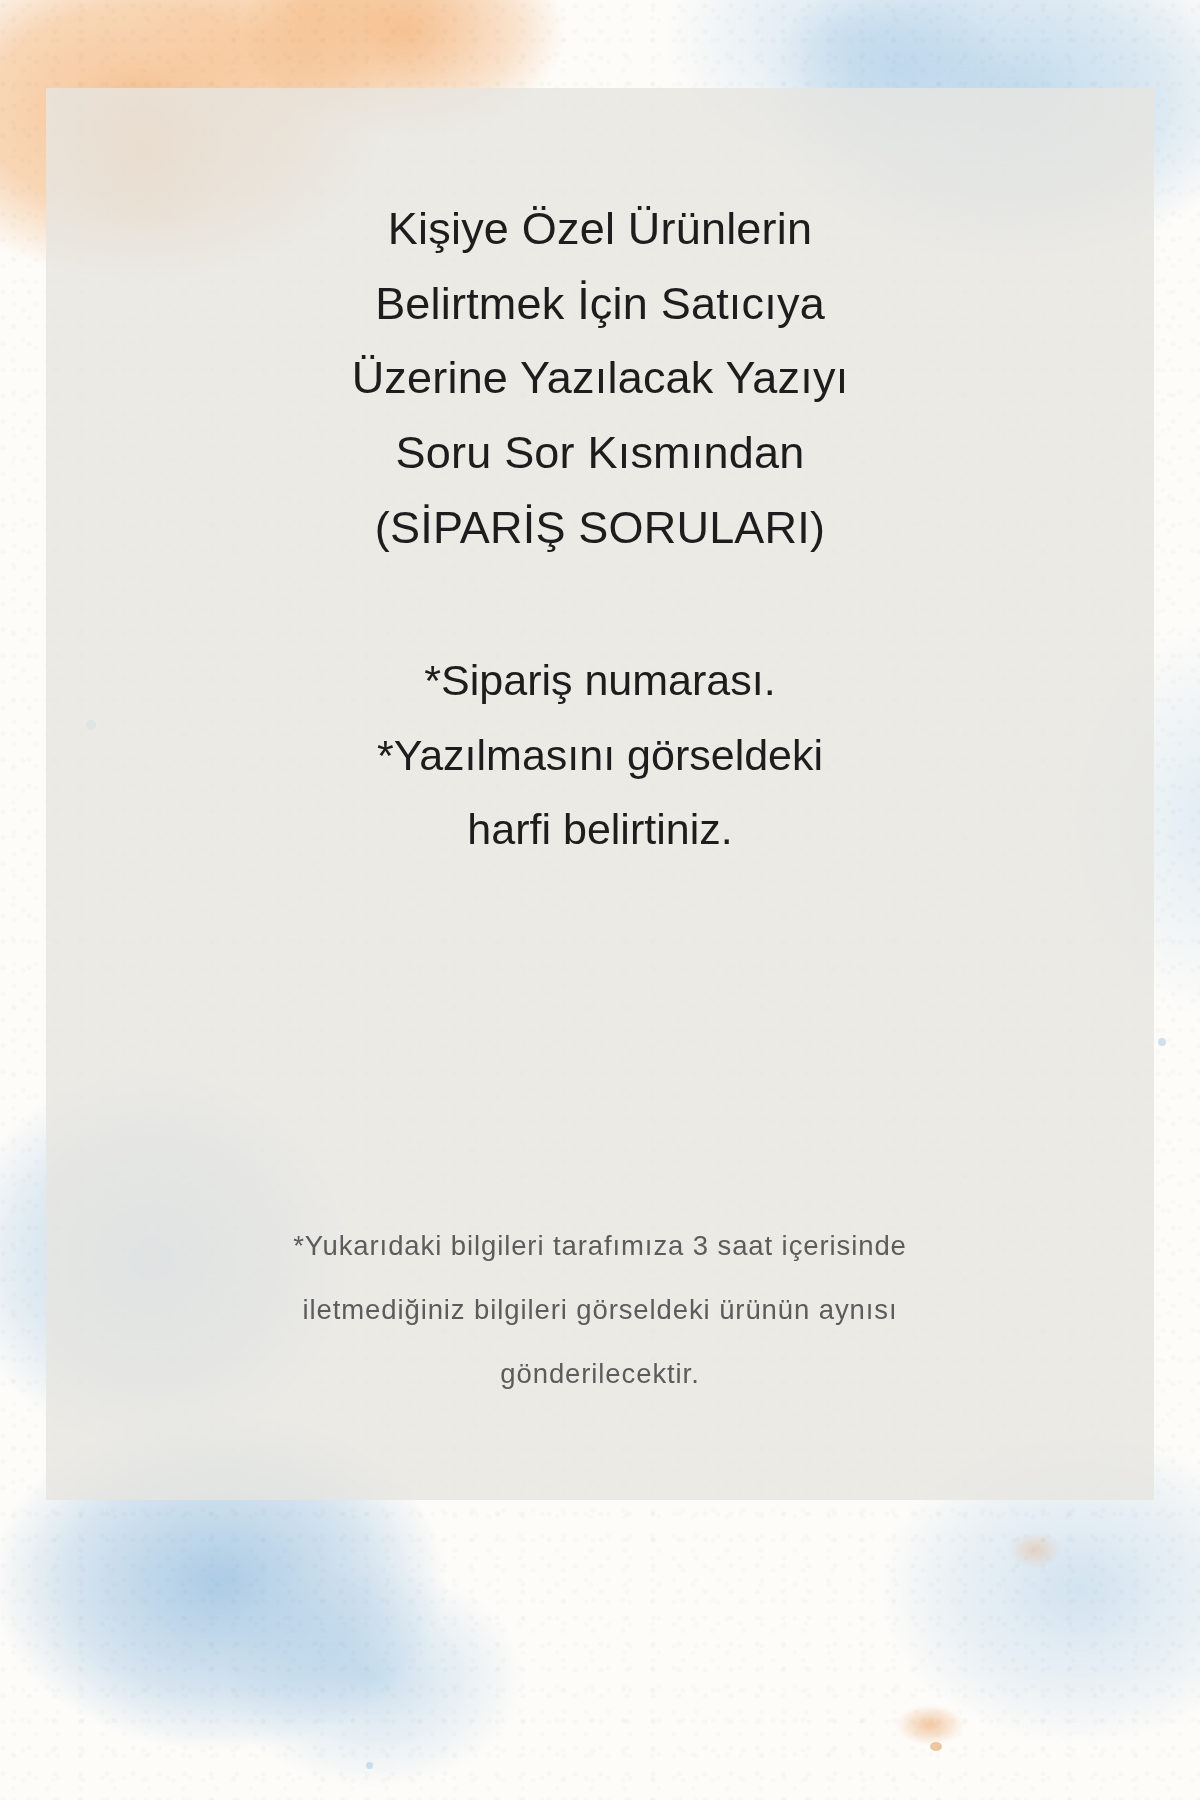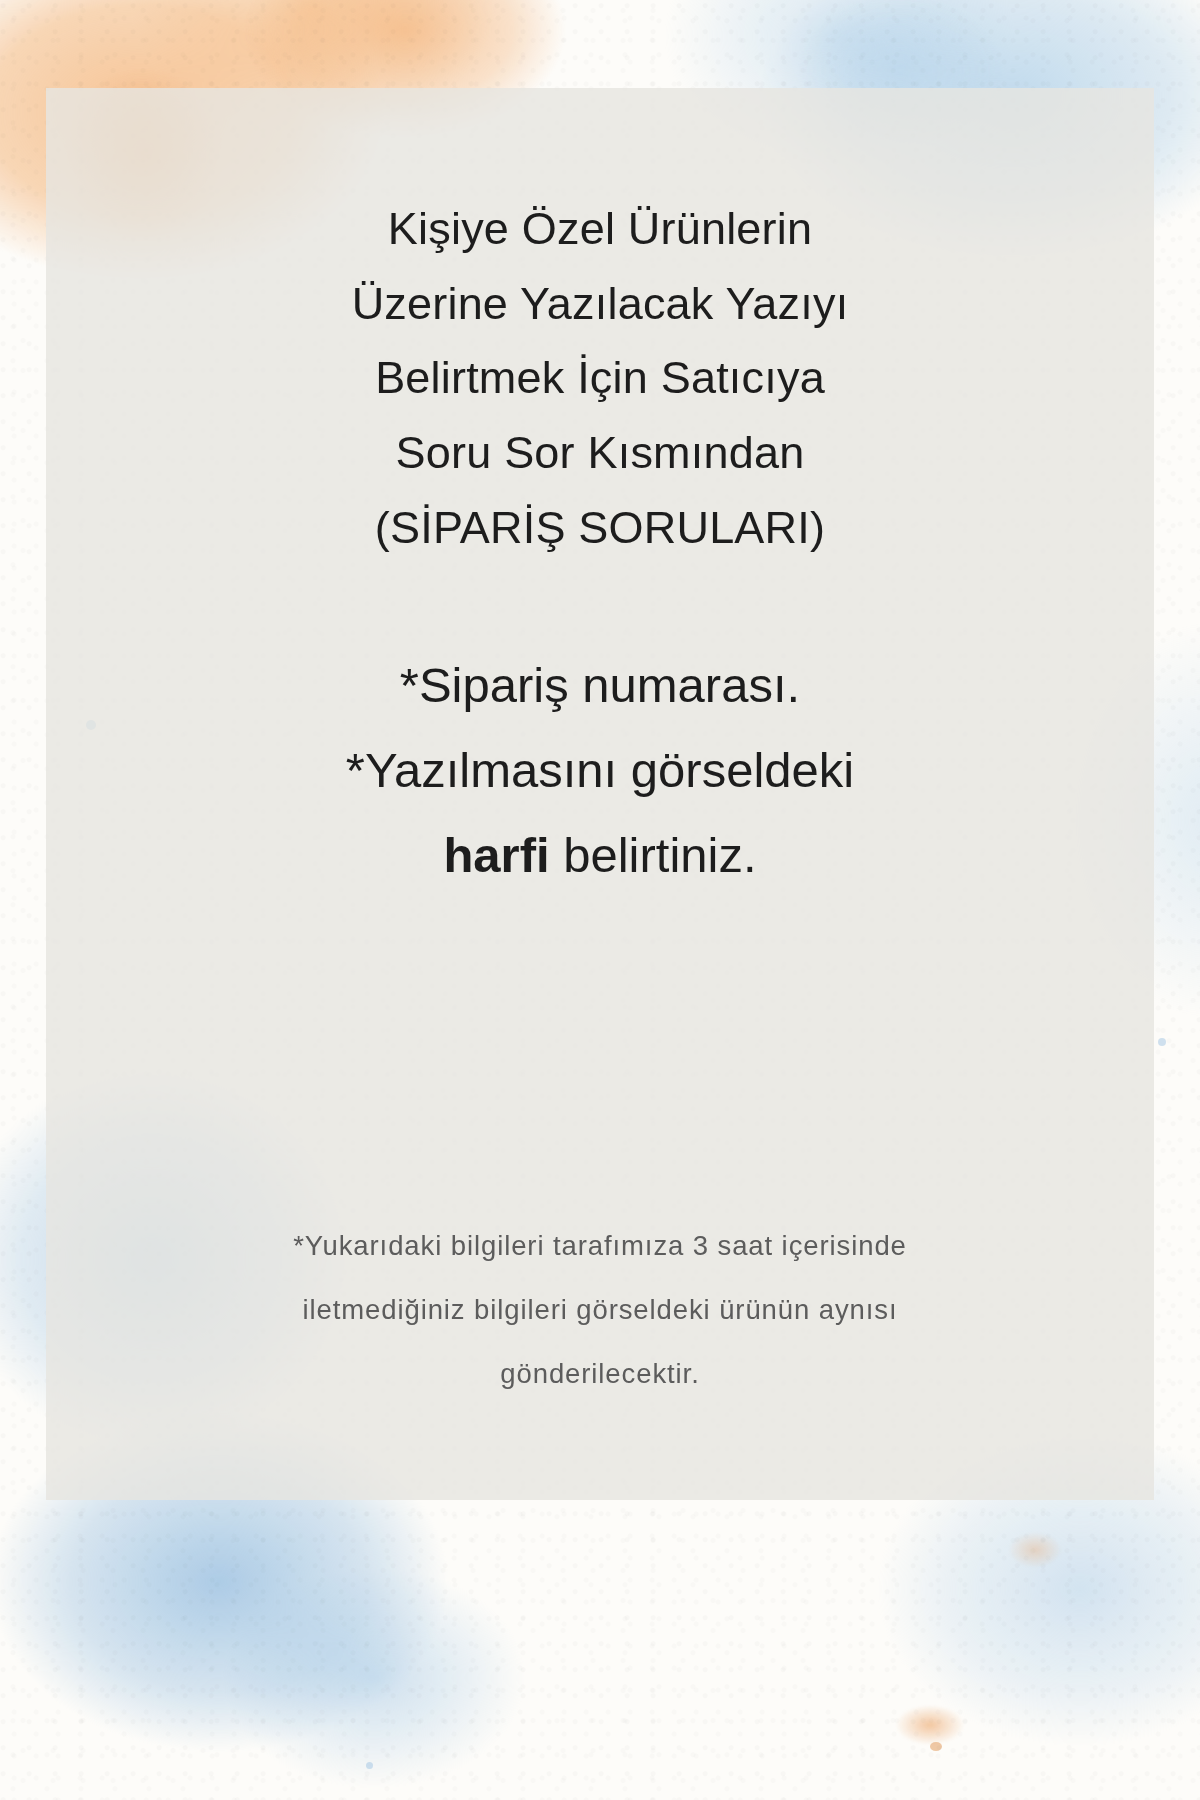--- a/index.html
+++ b/index.html
@@ -173,27 +173,27 @@
     letter-spacing: 0.2px;
     margin: 0;
   }
 
   .spacer-block {
     height: 78px;
   }
 
   .bullets {
     color: #1d1d1d;
-    font-size: 49px;
+    font-size: 43px;
     line-height: 1.73;
     font-weight: 400;
     margin: 0;
   }
   .bullets .strong {
-    font-weight: 700;
+    font-weight: 400;
     text-align: right;
   }
 
   .note {
     margin: 15px;
     padding: 0 32px;
     color: #5c5c5c;
     font-size: 27.5px;
     line-height: 1.78;
     letter-spacing: 0.9px;
@@ -228,22 +228,22 @@
   <div class="speck" style="left:1158px; top:1038px; width:8px; height:8px; background:rgba(150,190,224,0.45);"></div>
   <div class="speck" style="left:930px; top:1742px; width:12px; height:9px; background:rgba(226,156,96,0.55);"></div>
   <div class="speck" style="left:366px; top:1762px; width:7px; height:7px; background:rgba(150,190,224,0.45);"></div>
 
   <div class="paper-texture"></div>
 
   <div class="card">
 
     <div>
       <div class="headline">Kişiye Özel Ürünlerin</div>
+      <div class="headline">Belirtmek İçin Satıcıya</div>
       <div class="headline">Üzerine Yazılacak Yazıyı</div>
-      <div class="headline">Belirtmek İçin Satıcıya</div>
       <div class="headline">Soru Sor Kısmından</div>
       <div class="headline">(SİPARİŞ SORULARI)</div>
     </div>
 
     <div class="spacer-block"></div>
 
     <div>
       <div class="bullets">*Sipariş numarası.</div>
       <div class="bullets">*Yazılmasını görseldeki</div>
       <div class="bullets"><span class="strong">harfi</span><span> belirtiniz.</span></div>

